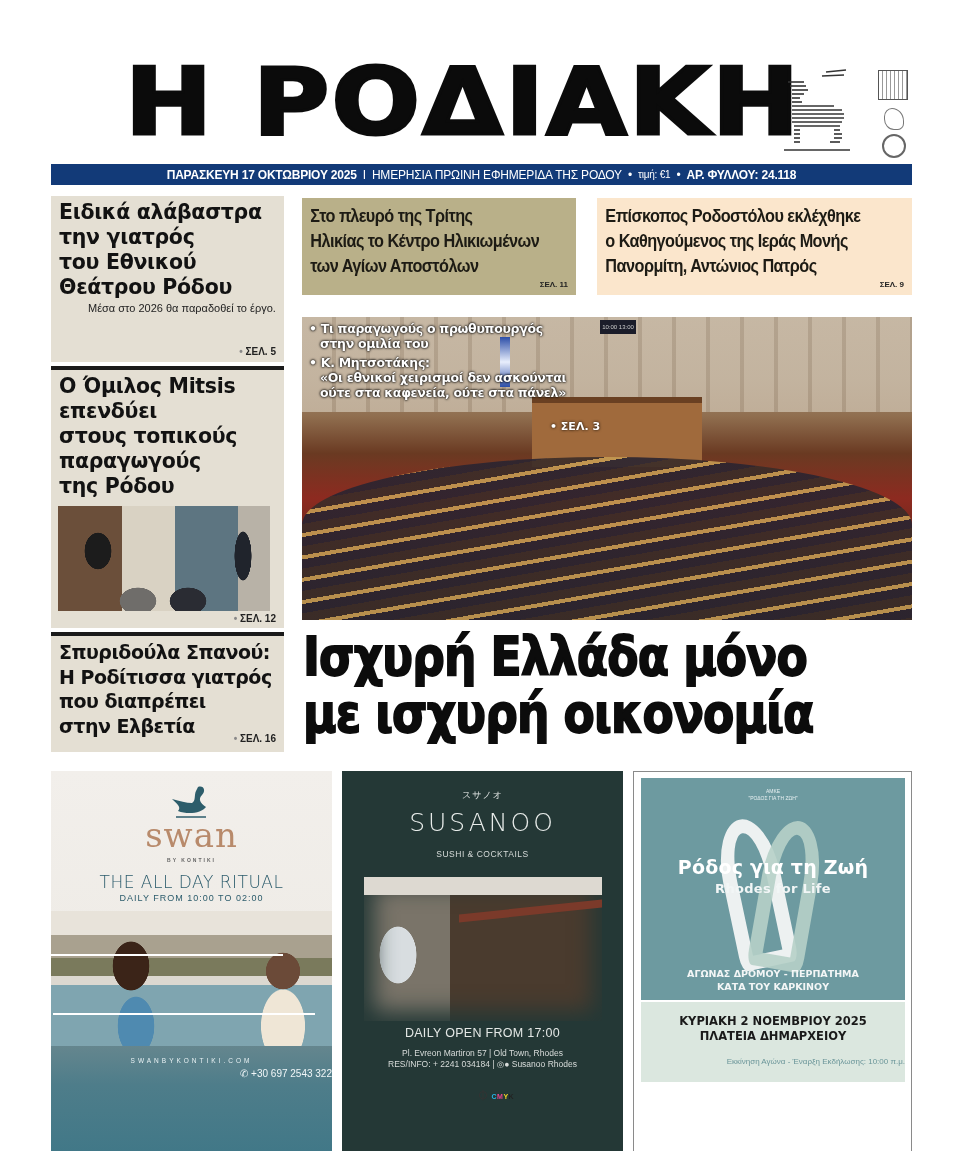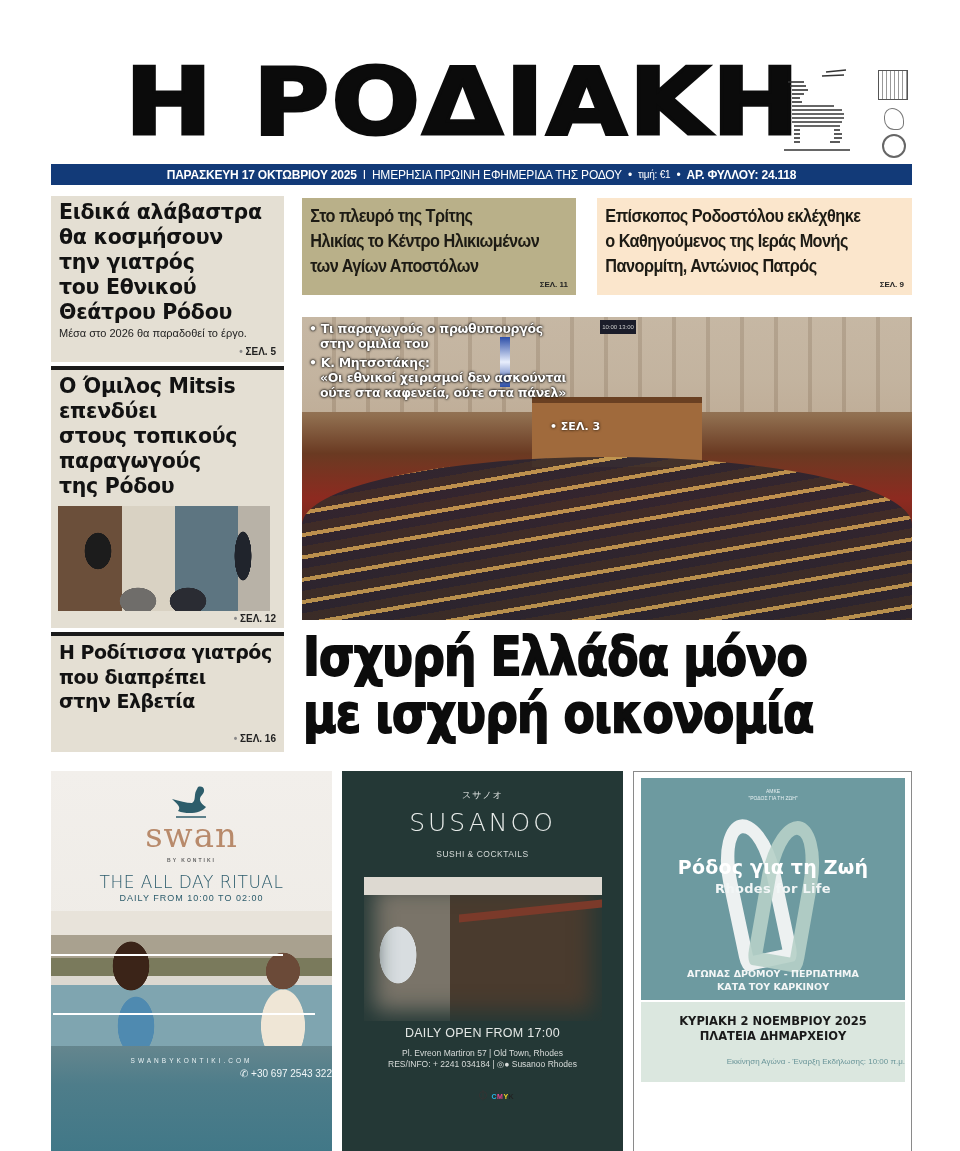--- a/index.html
+++ b/index.html
@@ -31,21 +31,21 @@
   .datebar .sep { font-weight: 400; }
   .datebar .small { font-size: 10px; }
 
   
   .lbox { position: absolute; left: 51px; width: 233px; background: #e4dfd3; }
   .lbox-1 { top: 196px; height: 166px; }
   .lbox-2 { top: 366px; height: 262px; border-top: 4px solid #1a1a1a; }
   .lbox-3 { top: 632px; height: 120px; border-top: 4px solid #1a1a1a; }
   .lhead { font-family: "DejaVu Sans", sans-serif; font-weight: 700; font-size: 20.5px; line-height: 25px; padding: 4px 8px 0 8px; color: #121212; letter-spacing: -0.3px; }
   .lbox-3 .lhead { font-size: 19px; line-height: 24.5px; letter-spacing: -0.5px; }
-  .lsub { font-size: 11px; padding: 2px 8px 0 8px; color: #222; }
+  .lsub { font-size: 11px; padding: 2px 8px 0 8px; color: #222; margin-left: 29px; }
   .sel { position: absolute; right: 8px; font-size: 10px; font-weight: 700; color: #222; }
   .sel::before { content: "• "; color: #888; }
   .lbox-1 .sel { bottom: 5px; }
   .lbox-2 .sel { bottom: 4px; }
   .lbox-3 .sel { bottom: 8px; }
   .photo-mitsis {
     position: absolute; left: 7px; top: 136px; width: 212px; height: 105px;
     background:
       radial-gradient(ellipse 22px 30px at 40px 45px, #1c1c1c 0 60%, transparent 62%),
       radial-gradient(ellipse 14px 40px at 185px 50px, #20242c 0 60%, transparent 62%),
@@ -178,21 +178,20 @@
   <span>ΗΜΕΡΗΣΙΑ ΠΡΩΙΝΗ ΕΦΗΜΕΡΙΔΑ ΤΗΣ ΡΟΔΟΥ</span>
   <span>•</span>
   <span class="small">τιμή: €1</span>
   <span>•</span>
   <span class="b">ΑΡ. ΦΥΛΛΟΥ: 24.118</span>
 </div>
 
 <article class="lbox lbox-1">
   <div class="lhead">
     <div>Ειδικά αλάβαστρα</div>
-    <div>θα κοσμήσουν</div>
     <div>την γιατρός</div>
     <div>του Εθνικού</div>
     <div>Θεάτρου Ρόδου</div>
   </div>
   <div class="lsub">Μέσα στο 2026 θα παραδοθεί το έργο.</div>
   <div class="sel">ΣΕΛ. 5</div>
 </article>
 
 <article class="lbox lbox-2">
   <div class="lhead">
@@ -201,20 +200,21 @@
     <div>στους τοπικούς</div>
     <div>παραγωγούς</div>
     <div>της Ρόδου</div>
   </div>
   <div class="photo-mitsis"></div>
   <div class="sel">ΣΕΛ. 12</div>
 </article>
 
 <article class="lbox lbox-3">
   <div class="lhead">
+    <div>Σπυριδούλα Σπανού:</div>
     <div>Η Ροδίτισσα γιατρός</div>
     <div>που διαπρέπει</div>
     <div>στην Ελβετία</div>
   </div>
   <div class="sel">ΣΕΛ. 16</div>
 </article>
 
 <article class="tbox tbox-1">
   <div class="thead">
     <div>Στο πλευρό της Τρίτης</div>

